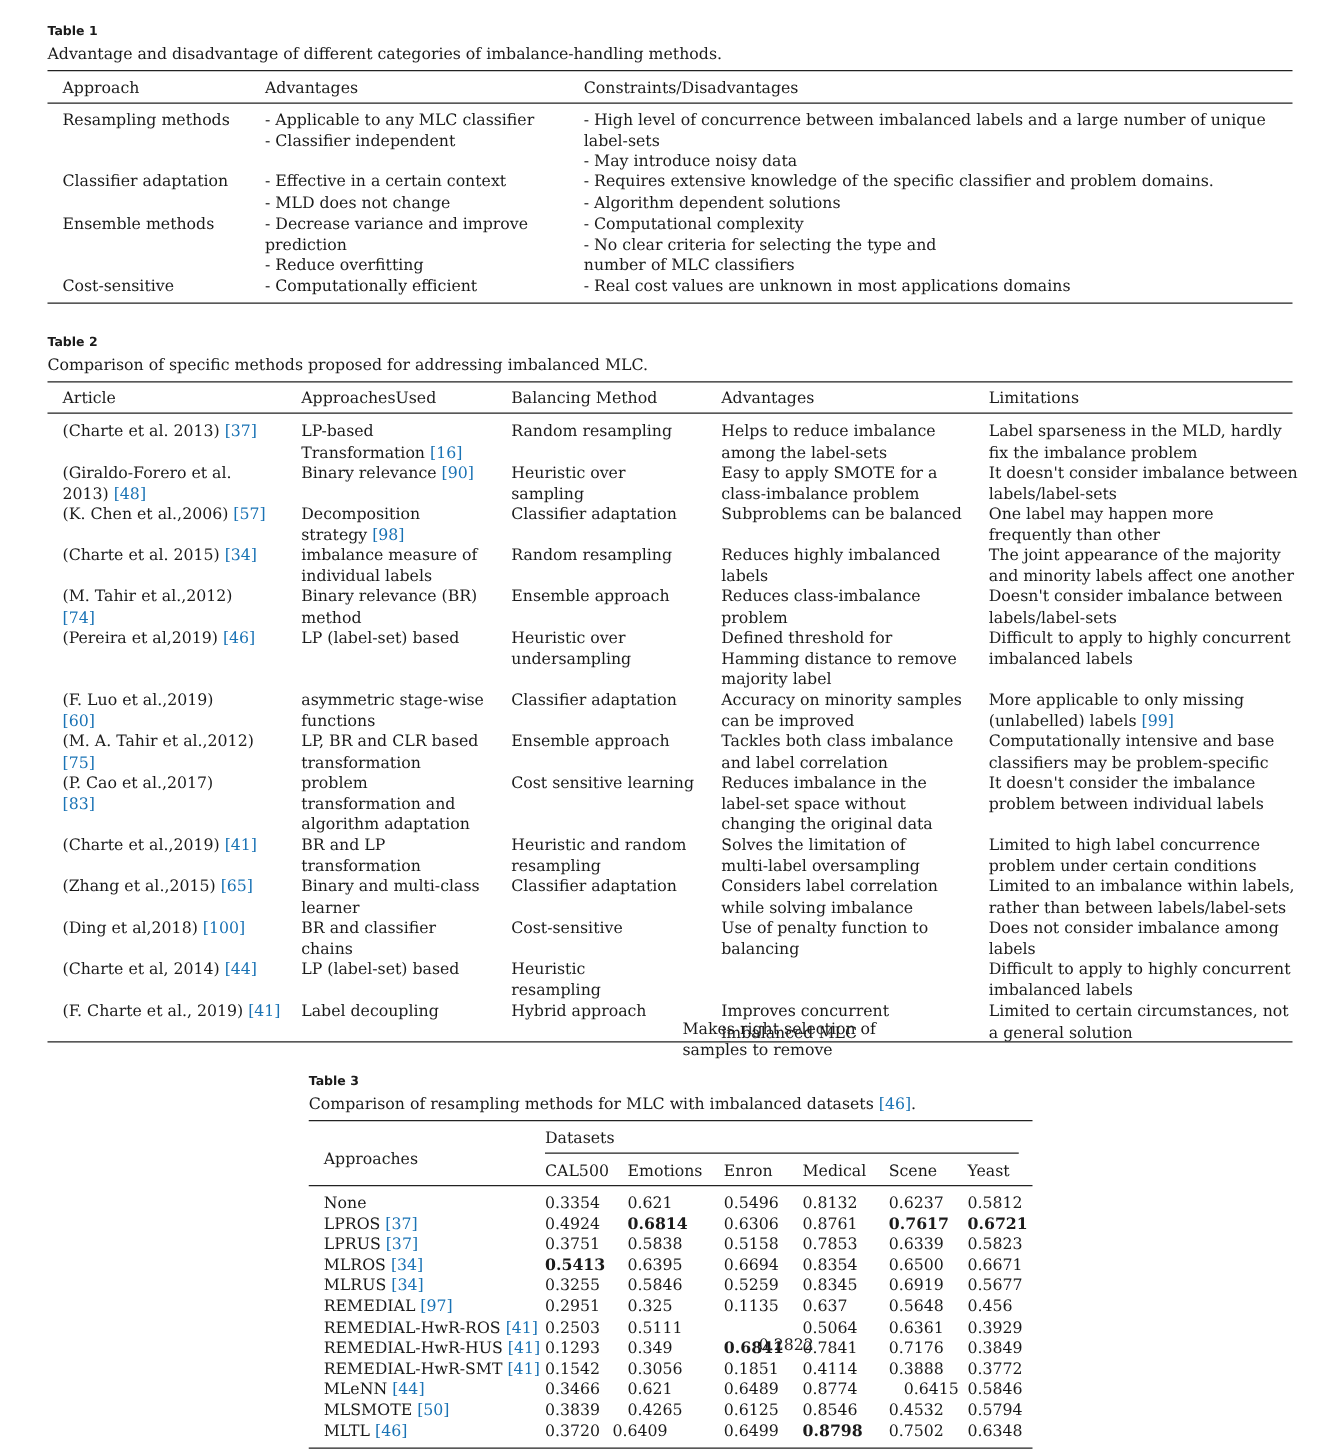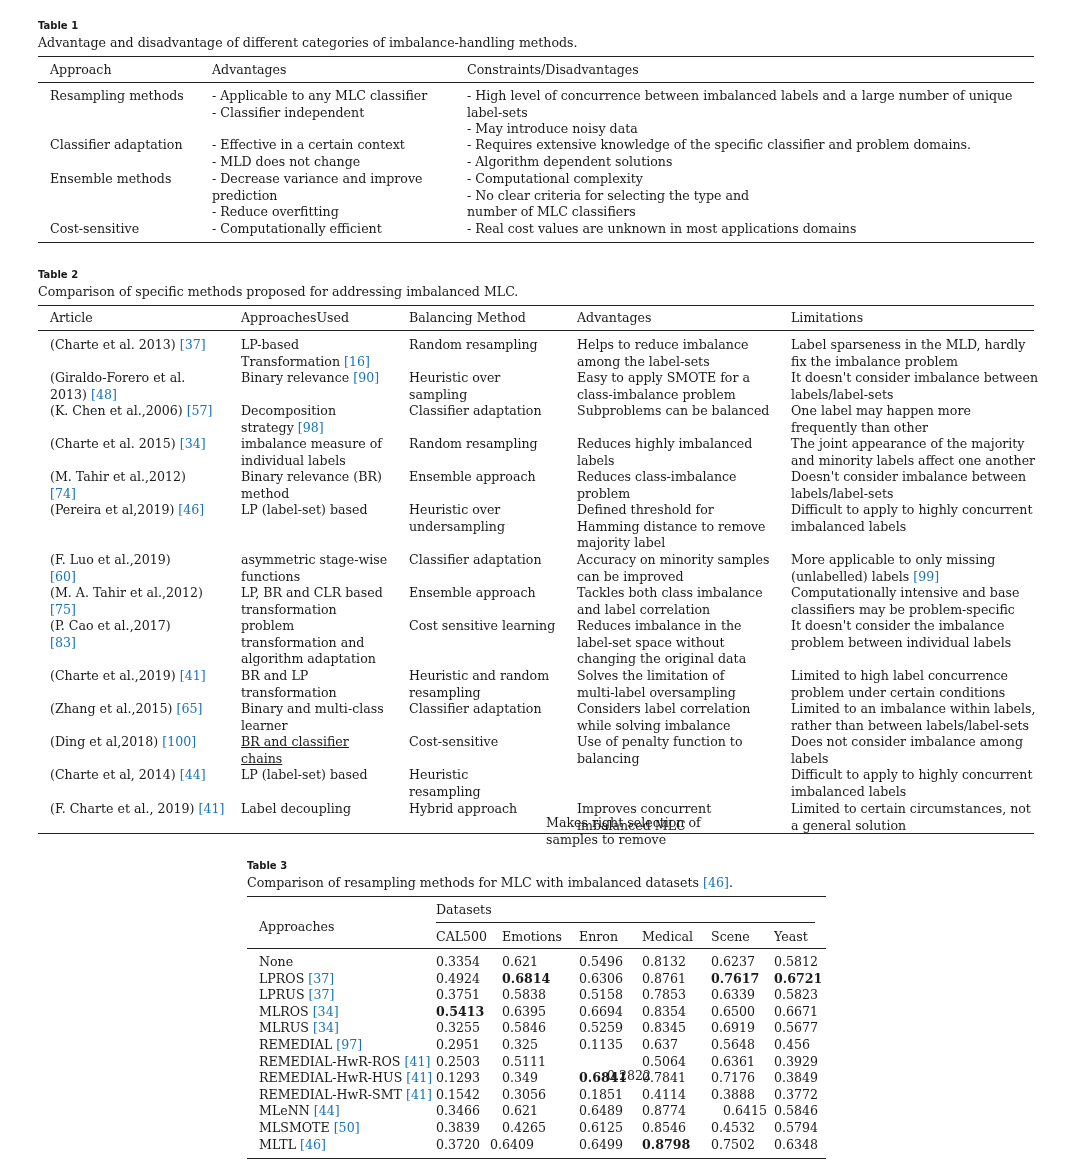--- a/index.html
+++ b/index.html
@@ -180,21 +180,21 @@
         <div class="cell" style="left: 241px; top: 701px;"><span>Binary and multi-class
 learner</span></div>
         <div class="cell" style="left: 409px; top: 701px;"><span>Classifier adaptation</span></div>
         <div class="cell" style="left: 577px; top: 701px;"><span>Considers label correlation
 while solving imbalance</span></div>
         <div class="cell" style="left: 791px; top: 701px;"><span>Limited to an imbalance within labels,
 rather than between labels/label-sets</span></div>
       </div>
       <div>
         <div class="cell" style="left: 50px; top: 734px;"><span>(Ding et al,2018) </span><span class="ref">[100]</span></div>
-        <div class="cell" style="left: 241px; top: 734px; text-decoration: underline;"><span>BR and classifier
+        <div class="cell" style="left: 241px; top: 734px;"><span>BR and classifier
 chains</span></div>
         <div class="cell" style="left: 409px; top: 734px;"><span>Cost-sensitive</span></div>
         <div class="cell" style="left: 577px; top: 734px;"><span>Use of penalty function to
 balancing</span></div>
         <div class="cell" style="left: 791px; top: 734px;"><span>Does not consider imbalance among
 labels</span></div>
       </div>
       <div>
         <div class="cell" style="left: 50px; top: 767px;"><span>(Charte et al, 2014) </span><span class="ref">[44]</span></div>
         <div class="cell" style="left: 241px; top: 767px;"><span>LP (label-set) based</span></div>

